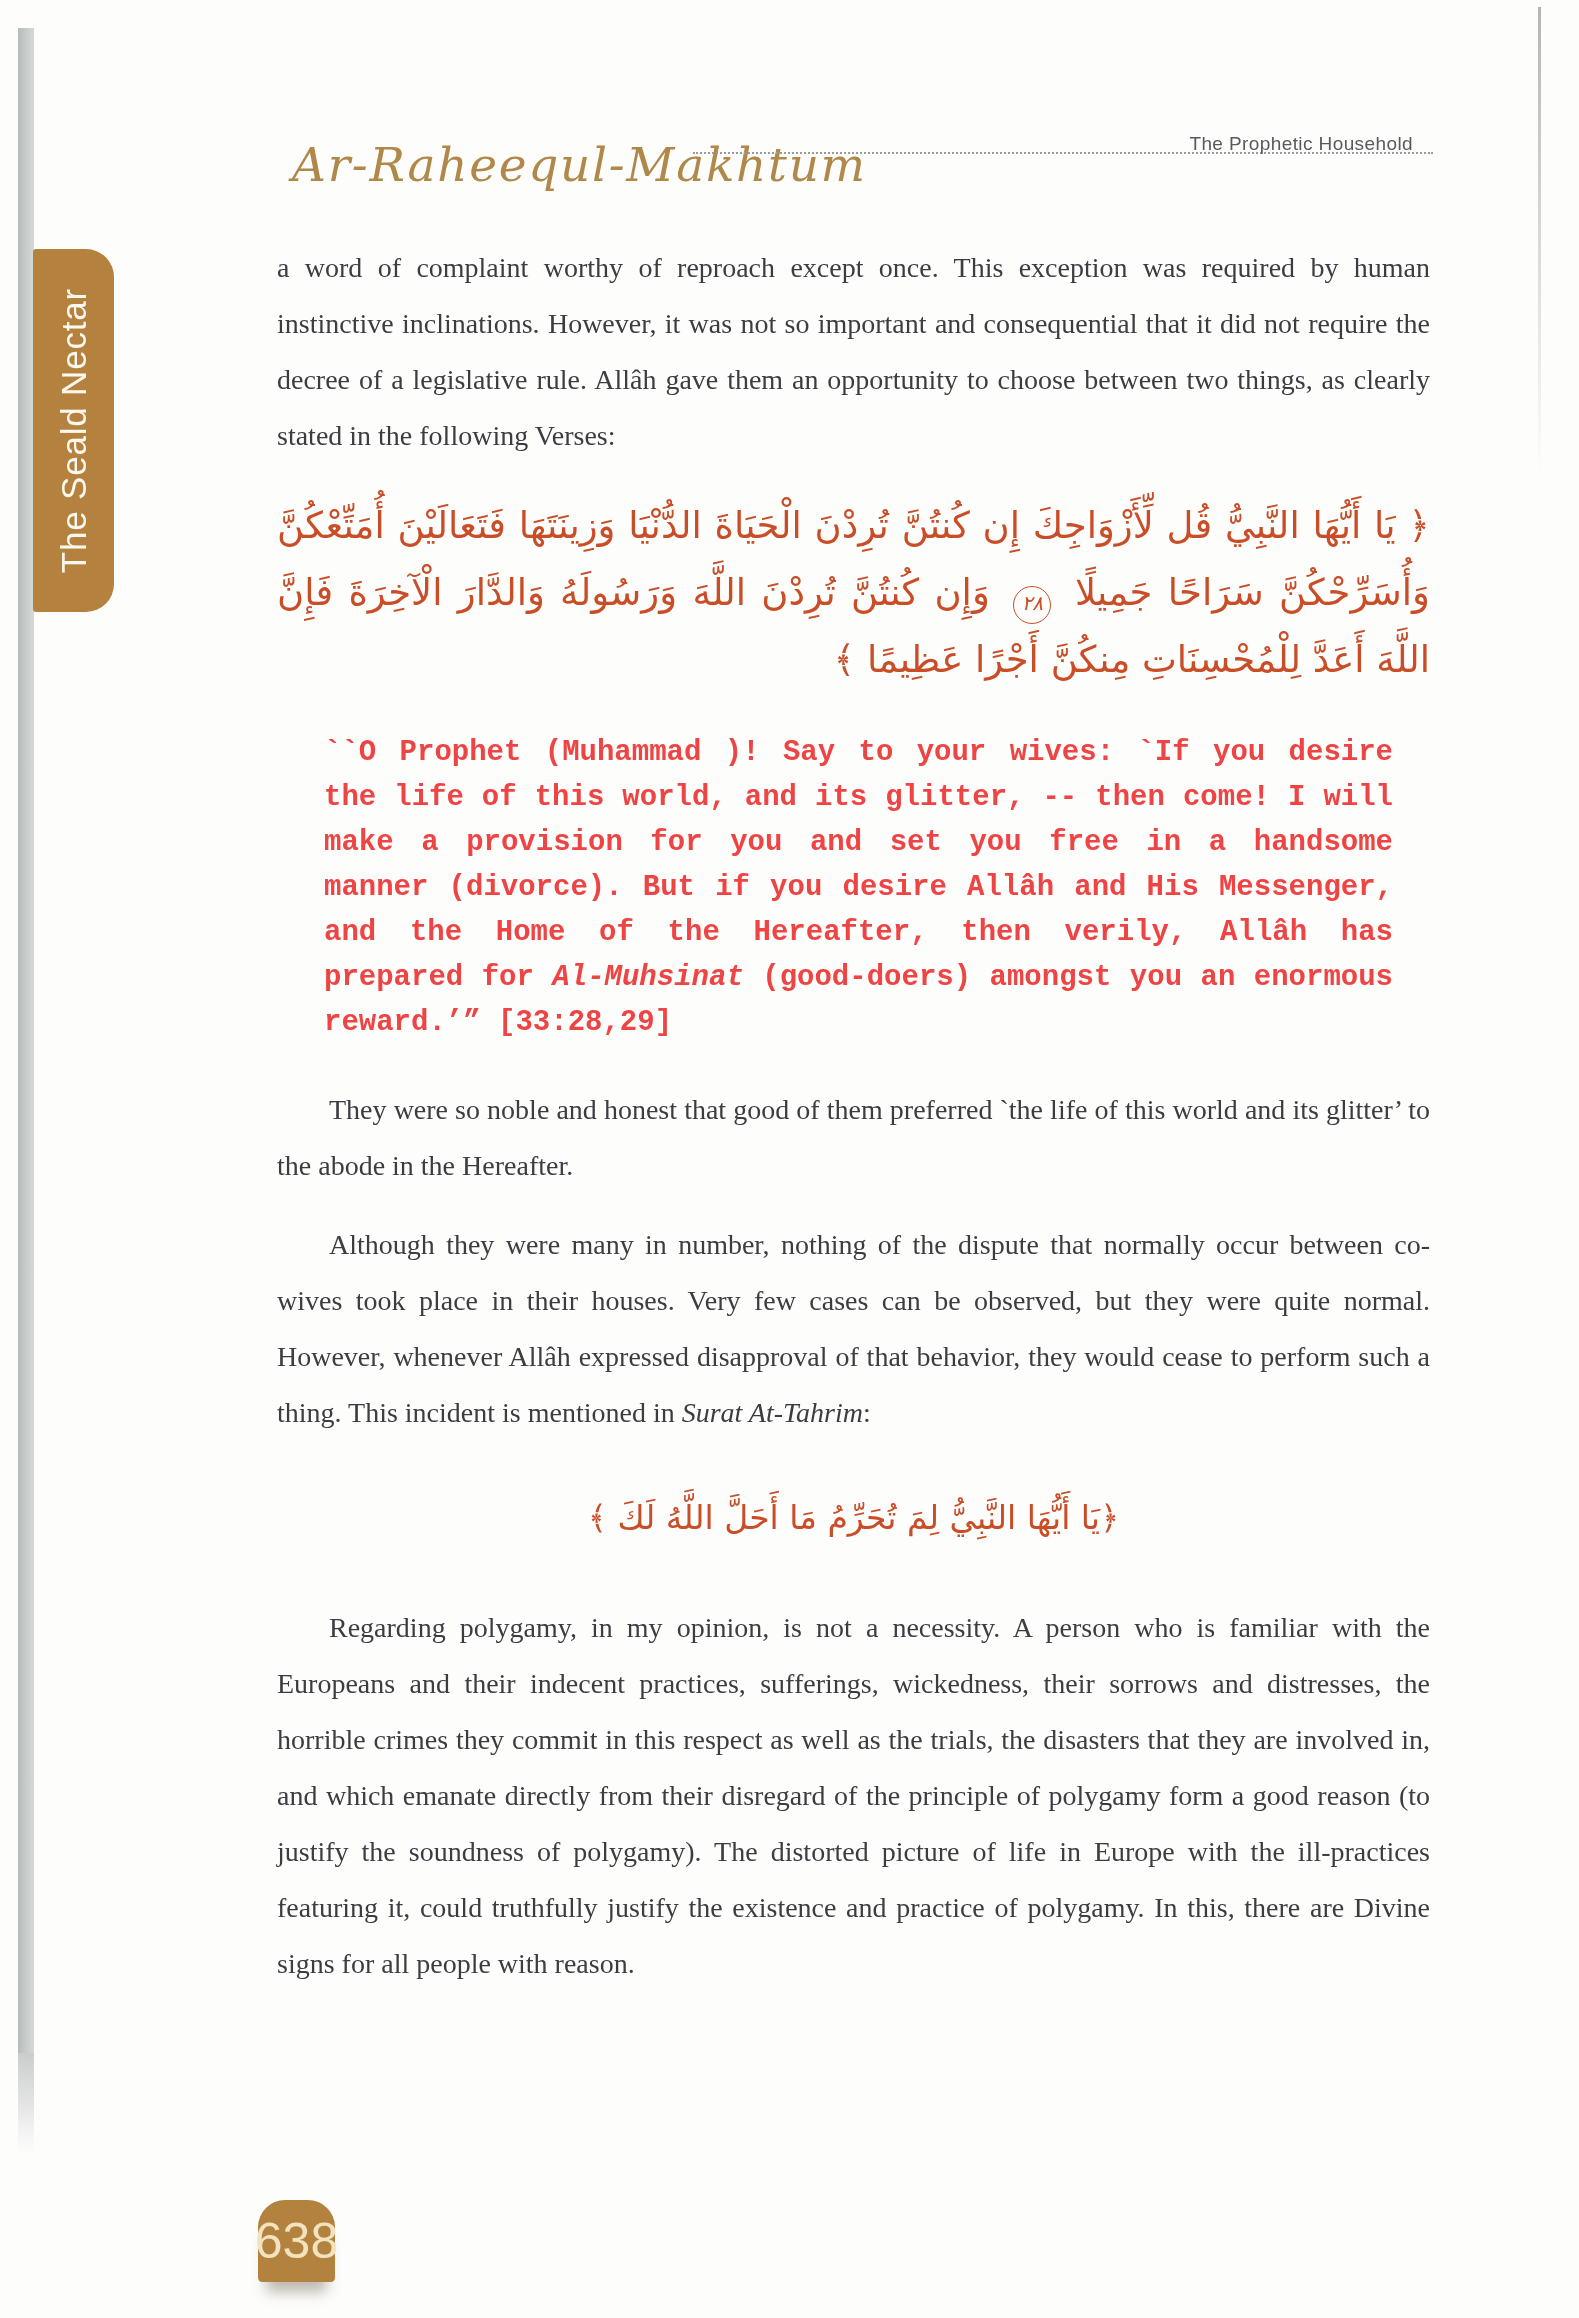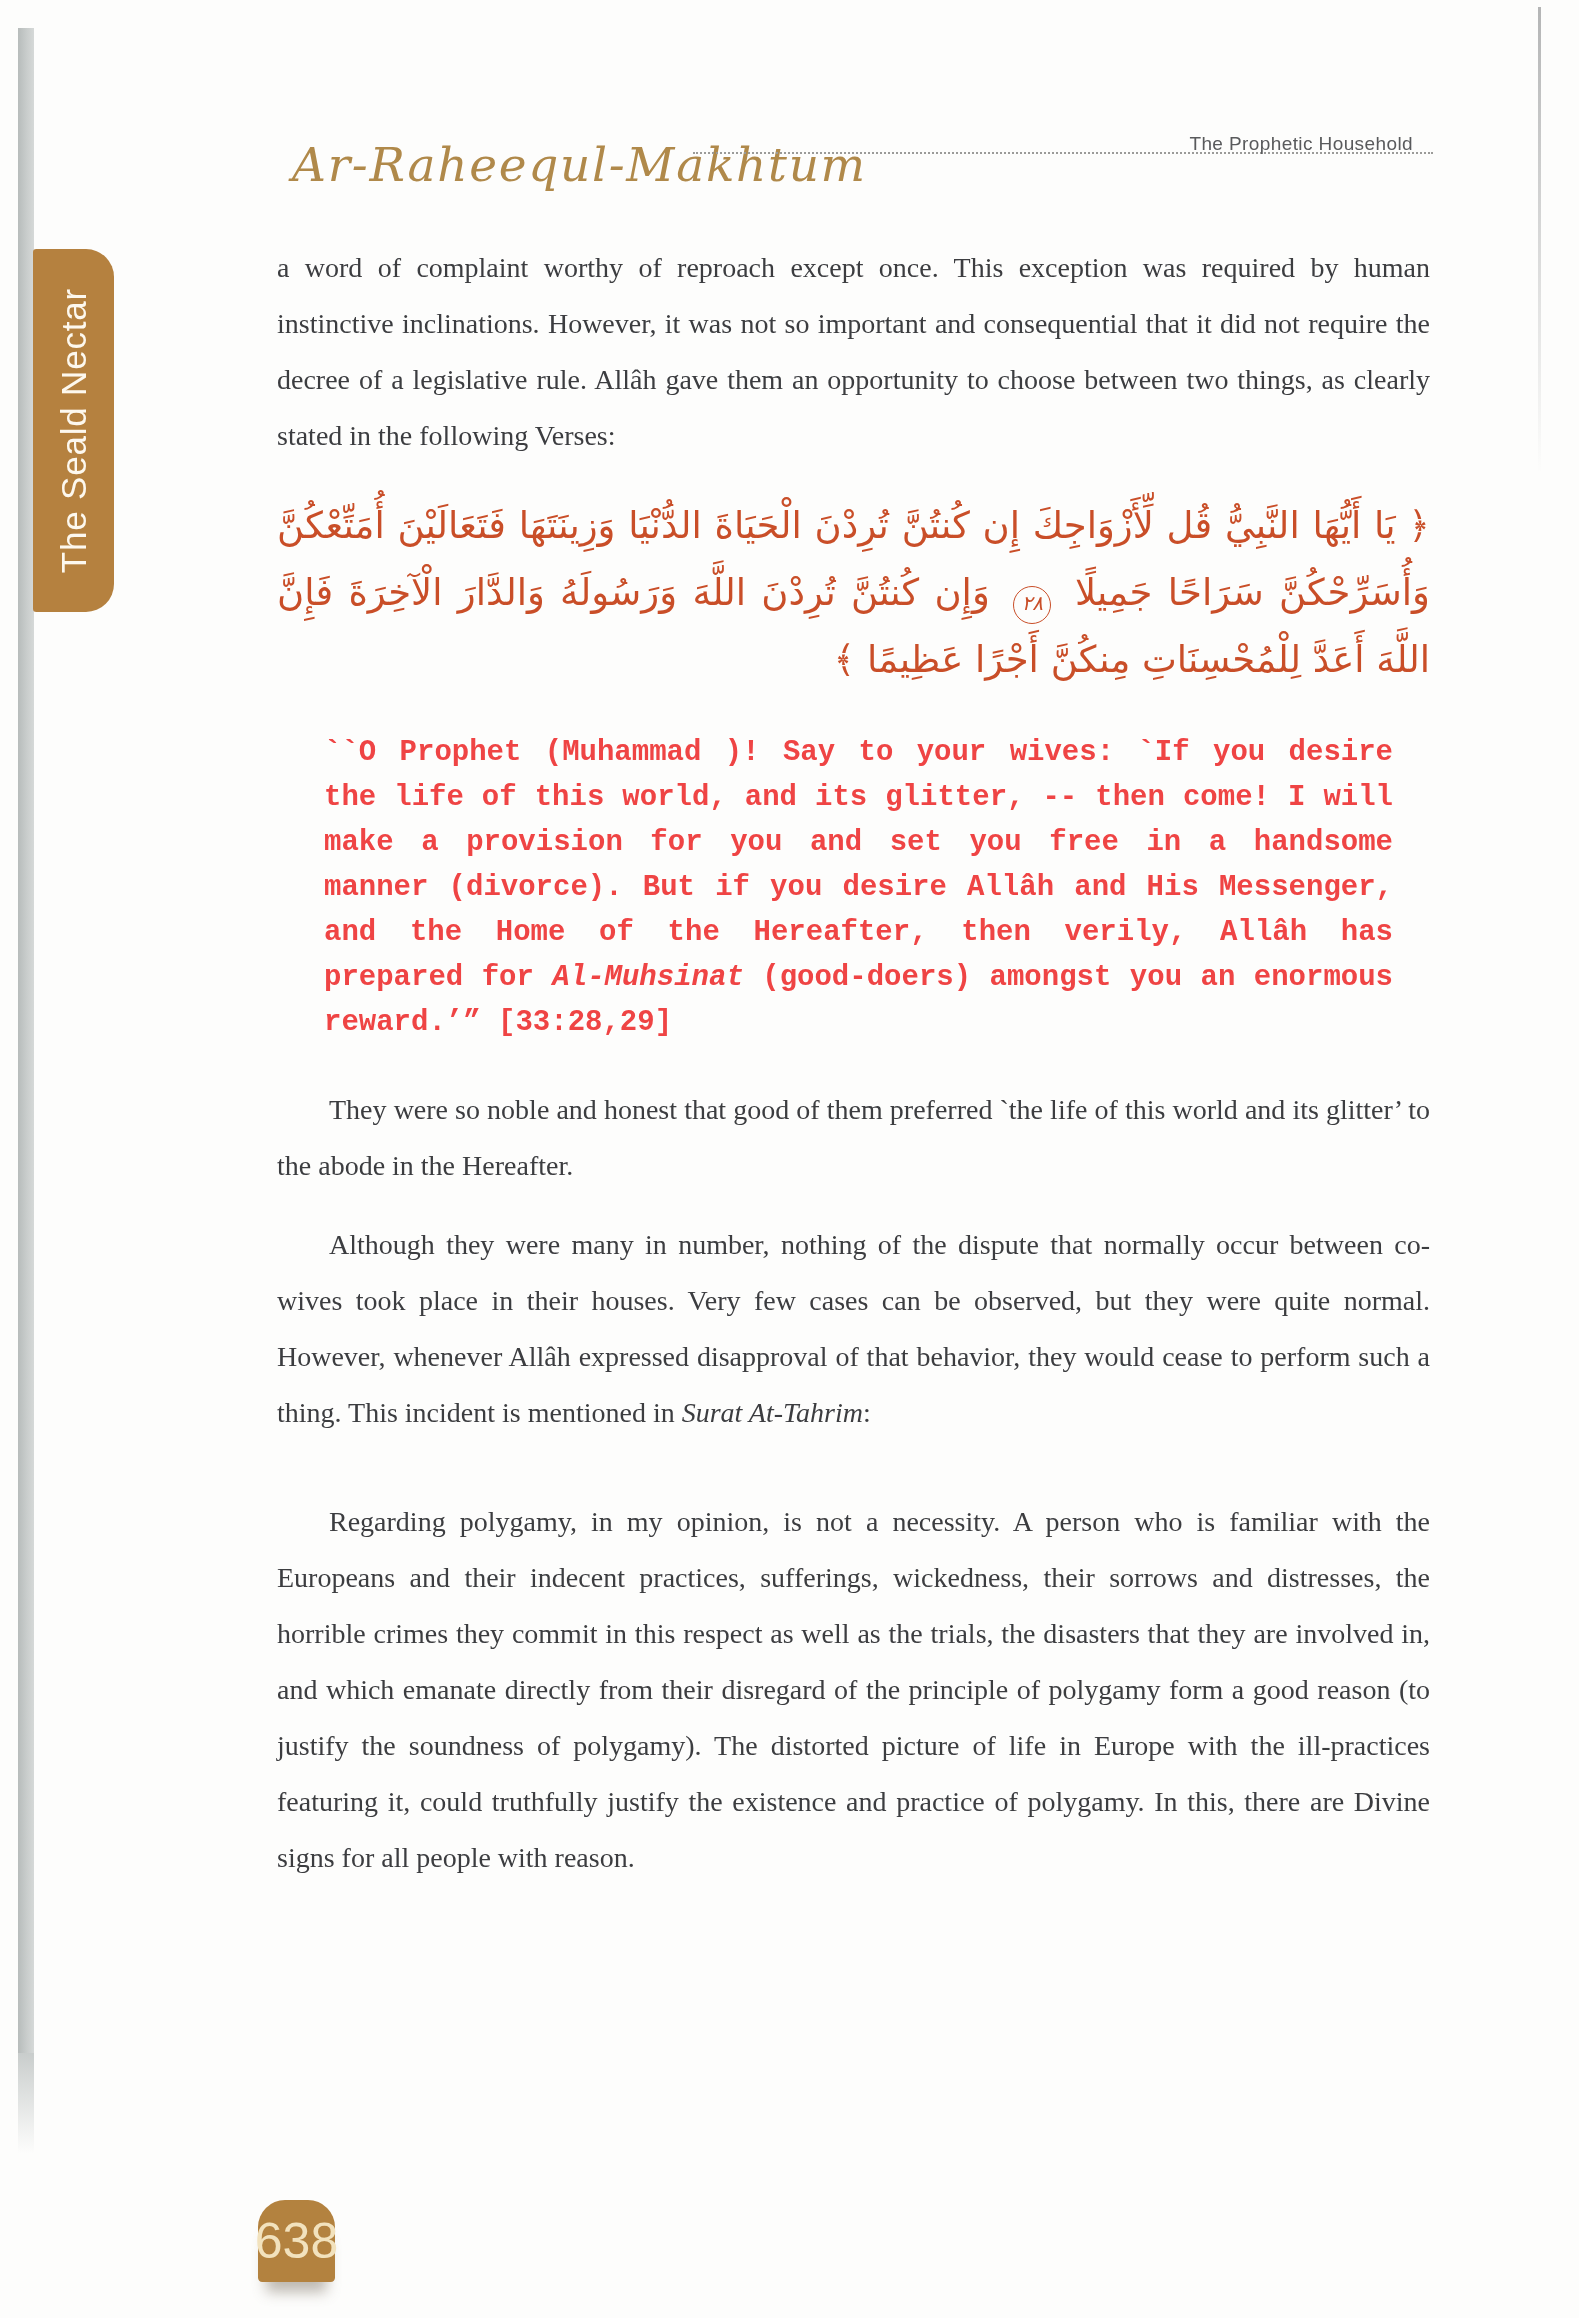--- a/index.html
+++ b/index.html
@@ -136,20 +136,21 @@
     <p class="body-par">a word of complaint worthy of reproach except once. This exception was required by human instinctive inclinations. However, it was not so important and consequential  that it did not require the decree of a legislative rule. Allâh gave them an opportunity to choose between two things, as clearly stated in the following Verses:</p>
 
     <p class="arabic-verse"><span>﴿</span> <span>يَا أَيُّهَا النَّبِيُّ قُل لِّأَزْوَاجِكَ إِن كُنتُنَّ تُرِدْنَ الْحَيَاةَ الدُّنْيَا وَزِينَتَهَا فَتَعَالَيْنَ أُمَتِّعْكُنَّ وَأُسَرِّحْكُنَّ سَرَاحًا جَمِيلًا</span> <span class="ayah-marker">٢٨</span> <span>وَإِن كُنتُنَّ تُرِدْنَ اللَّهَ وَرَسُولَهُ وَالدَّارَ الْآخِرَةَ فَإِنَّ اللَّهَ أَعَدَّ لِلْمُحْسِنَاتِ مِنكُنَّ أَجْرًا عَظِيمًا</span> <span>﴾</span></p>
 
     <p class="translation"><span>``O Prophet (Muhammad )! Say to your wives: `If you desire the life of this world, and its glitter, -- then come! I will make a provision for you and set you free in a handsome manner (divorce). But if you desire Allâh and His Messenger, and the Home of the Hereafter, then verily, Allâh has prepared for </span><span class="it">Al-Muhsinat</span><span> (good-doers) amongst you an enormous reward.’” [33:28,29]</span></p>
 
     <p class="body-par indent mt-p2">They were so noble and honest that good of them preferred `the life of this world and its glitter’ to the abode in the Hereafter.</p>
 
     <p class="body-par indent mt-p3"><span>Although they were many in number, nothing of the dispute that normally occur between co-wives took place in their houses. Very few cases can be observed, but they were quite normal. However, whenever Allâh expressed disapproval of that behavior, they would cease to perform such a thing. This incident is mentioned in </span><span class="it">Surat At-Tahrim</span><span>:</span></p>
 
+    <p class="arabic-verse-centered"><span>﴿</span><span>يَا أَيُّهَا النَّبِيُّ لِمَ تُحَرِّمُ مَا أَحَلَّ اللَّهُ لَكَ</span> <span>﴾</span></p>
 
 
     <p class="body-par indent mt-p4">Regarding polygamy, in my opinion, is not a necessity. A person who is familiar with the Europeans and their indecent practices, sufferings, wickedness, their sorrows and distresses, the horrible crimes they commit in this respect as well as the trials, the disasters that they are involved in, and which emanate directly from their disregard of the principle of polygamy form a good reason (to justify the soundness of polygamy). The distorted picture of life in Europe with the ill-practices featuring it, could truthfully justify the existence and practice of polygamy. In this, there are Divine signs for all people with reason.</p>
 
   </div>
 
   <div class="page-badge">
     <span>638</span>
   </div>
 

